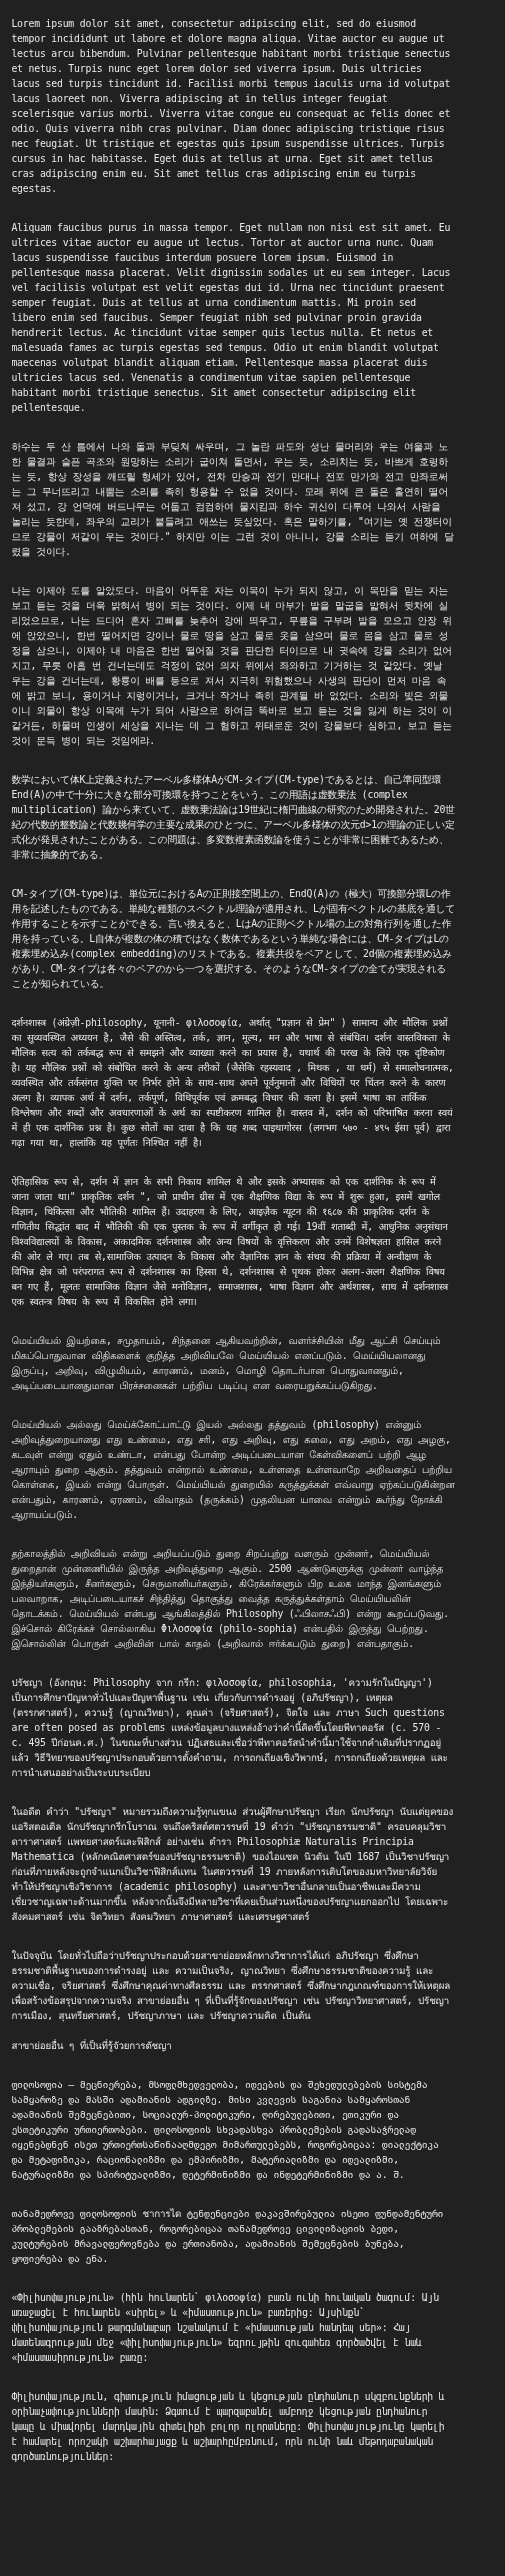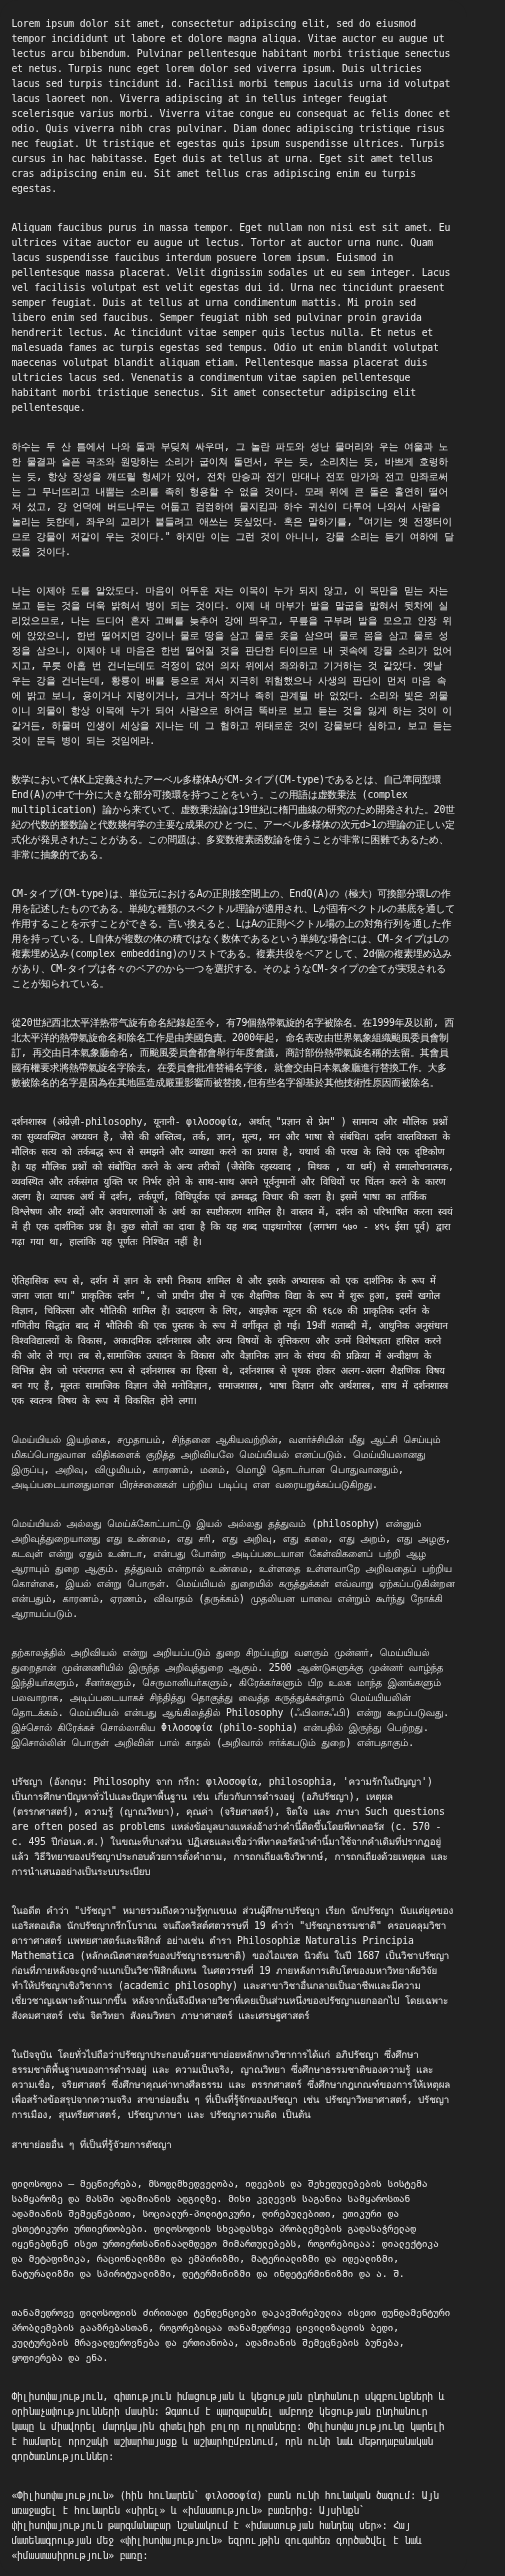--- a/index.html
+++ b/index.html
@@ -38,28 +38,27 @@
 </head>
 <body>
 
 <div class="page">
   <p class="para" lang="en">Lorem ipsum dolor sit amet, consectetur adipiscing elit, sed do eiusmod tempor incididunt ut labore et dolore magna aliqua. Vitae auctor eu augue ut lectus arcu bibendum. Pulvinar pellentesque habitant morbi tristique senectus et netus. Turpis nunc eget lorem dolor sed viverra ipsum. Duis ultricies lacus sed turpis tincidunt id. Facilisi morbi tempus iaculis urna id volutpat lacus laoreet non. Viverra adipiscing at in tellus integer feugiat scelerisque varius morbi. Viverra vitae congue eu consequat ac felis donec et odio. Quis viverra nibh cras pulvinar. Diam donec adipiscing tristique risus nec feugiat. Ut tristique et egestas quis ipsum suspendisse ultrices. Turpis cursus in hac habitasse. Eget duis at tellus at urna. Eget sit amet tellus cras adipiscing enim eu. Sit amet tellus cras adipiscing enim eu turpis egestas.</p>
   <p class="para" lang="en">Aliquam faucibus purus in massa tempor. Eget nullam non nisi est sit amet. Eu ultrices vitae auctor eu augue ut lectus. Tortor at auctor urna nunc. Quam lacus suspendisse faucibus interdum posuere lorem ipsum. Euismod in pellentesque massa placerat. Velit dignissim sodales ut eu sem integer. Lacus vel facilisis volutpat est velit egestas dui id. Urna nec tincidunt praesent semper feugiat. Duis at tellus at urna condimentum mattis. Mi proin sed libero enim sed faucibus. Semper feugiat nibh sed pulvinar proin gravida hendrerit lectus. Ac tincidunt vitae semper quis lectus nulla. Et netus et malesuada fames ac turpis egestas sed tempus. Odio ut enim blandit volutpat maecenas volutpat blandit aliquam etiam. Pellentesque massa placerat duis ultricies lacus sed. Venenatis a condimentum vitae sapien pellentesque habitant morbi tristique senectus. Sit amet consectetur adipiscing elit pellentesque.</p>
   <p class="para" lang="ko">하수는 두 산 틈에서 나와 돌과 부딪쳐 싸우며, 그 놀란 파도와 성난 물머리와 우는 여울과 노한 물결과 슬픈 곡조와 원망하는 소리가 굽이쳐 돌면서, 우는 듯, 소리치는 듯, 바쁘게 호령하는 듯, 항상 장성을 깨뜨릴 형세가 있어, 전차 만승과 전기 만대나 전포 만가와 전고 만좌로써는 그 무너뜨리고 내뿜는 소리를 족히 형용할 수 없을 것이다. 모래 위에 큰 돌은 홀연히 떨어져 섰고, 강 언덕에 버드나무는 어둡고 컴컴하여 물지킴과 하수 귀신이 다투어 나와서 사람을 놀리는 듯한데, 좌우의 교리가 붙들려고 애쓰는 듯싶었다. 혹은 말하기를, "여기는 옛 전쟁터이므로 강물이 저같이 우는 것이다." 하지만 이는 그런 것이 아니니, 강물 소리는 듣기 여하에 달렸을 것이다.</p>
   <p class="para" lang="ko">나는 이제야 도를 알았도다. 마음이 어두운 자는 이목이 누가 되지 않고, 이 목만을 믿는 자는 보고 듣는 것을 더욱 밝혀서 병이 되는 것이다. 이제 내 마부가 발을 말굽을 밟혀서 뒷차에 실리었으므로, 나는 드디어 혼자 고삐를 늦추어 강에 띄우고, 무릎을 구부려 발을 모으고 안장 위에 앉았으니, 한번 떨어지면 강이나 물로 땅을 삼고 물로 옷을 삼으며 물로 몸을 삼고 물로 성정을 삼으니, 이제야 내 마음은 한번 떨어질 것을 판단한 터이므로 내 귓속에 강물 소리가 없어지고, 무릇 아홉 번 건너는데도 걱정이 없어 의자 위에서 좌와하고 기거하는 것 같았다. 옛날 우는 강을 건너는데, 황룡이 배를 등으로 져서 지극히 위험했으나 사생의 판단이 먼저 마음 속에 밝고 보니, 용이거나 지렁이거나, 크거나 작거나 족히 관계될 바 없었다. 소리와 빛은 외물이니 외물이 항상 이목에 누가 되어 사람으로 하여금 똑바로 보고 듣는 것을 잃게 하는 것이 이 같거든, 하물며 인생이 세상을 지나는 데 그 험하고 위태로운 것이 강물보다 심하고, 보고 듣는 것이 문득 병이 되는 것임에랴.</p>
   <p class="para" lang="ja">数学において体K上定義されたアーベル多様体AがCM-タイプ(CM-type)であるとは、自己準同型環 End(A)の中で十分に大きな部分可換環を持つことをいう。この用語は虚数乗法 (complex multiplication) 論から来ていて、虚数乗法論は19世紀に楕円曲線の研究のため開発された。20世紀の代数的整数論と代数幾何学の主要な成果のひとつに、アーベル多様体の次元d&gt;1の理論の正しい定式化が発見されたことがある。この問題は、多変数複素函数論を使うことが非常に困難であるため、非常に抽象的である。</p>
   <p class="para" lang="ja">CM-タイプ(CM-type)は、単位元におけるAの正則接空間上の、EndQ(A)の（極大）可換部分環Lの作用を記述したものである。単純な種類のスペクトル理論が適用され、Lが固有ベクトルの基底を通して作用することを示すことができる。言い換えると、LはAの正則ベクトル場の上の対角行列を通した作用を持っている。L自体が複数の体の積ではなく数体であるという単純な場合には、CM-タイプはLの複素埋め込み(complex embedding)のリストである。複素共役をペアとして、2d個の複素埋め込みがあり、CM-タイプは各々のペアのから一つを選択する。そのようなCM-タイプの全てが実現されることが知られている。</p>
-  <p class="para" lang="zh">從20世紀西北太平洋热带气旋有命名紀錄起至今, 有79個熱帶氣旋的名字被除名。在1999年及以前, 西北太平洋的熱帶氣旋命名和除名工作是由美國負責。2000年起, 命名表改由世界氣象組織颱風委員會制訂, 再交由日本氣象廳命名, 而颱風委員會都會舉行年度會議, 商討部份熱帶氣旋名稱的去留。其會員國有權要求將熱帶氣旋名字除去, 在委員會批准替補名字後, 就會交由日本氣象廳進行替換工作。大多數被除名的名字是因為在其地區造成嚴重影響而被替換,但有些名字卻基於其他技術性原因而被除名。</p>
   <p class="para" lang="hi">दर्शनशास्त्र (अंग्रेज़ी-philosophy, यूनानी- φιλοσοφία, अर्थात् "प्रज्ञान से प्रेम" ) सामान्य और मौलिक प्रश्नों का सुव्यवस्थित अध्ययन है, जैसे की अस्तित्व, तर्क, ज्ञान, मूल्य, मन और भाषा से संबंधित। दर्शन वास्तविकता के मौलिक सत्य को तर्कबद्ध रूप से समझने और व्याख्या करने का प्रयास है, यथार्थ की परख के लिये एक दृष्टिकोण है। यह मौलिक प्रश्नों को संबोधित करने के अन्य तरीकों (जैसेकि रहस्यवाद , मिथक , या धर्म) से समालोचनात्मक, व्यवस्थित और तर्कसंगत युक्ति पर निर्भर होने के साथ-साथ अपने पूर्वनुमानों और विधियों पर चिंतन करने के कारण अलग है। व्यापक अर्थ में दर्शन, तर्कपूर्ण, विधिपूर्वक एवं क्रमबद्ध विचार की कला है। इसमें भाषा का तार्किक विश्लेषण और शब्दों और अवधारणाओं के अर्थ का स्पष्टीकरण शामिल है। वास्तव में, दर्शन को परिभाषित करना स्वयं में ही एक दार्शनिक प्रश्न है। कुछ सोतों का दावा है कि यह शब्द पाइथागोरस (लगभग ५७० - ४९५ ईसा पूर्व) द्वारा गढ़ा गया था, हालांकि यह पूर्णतः निश्चित नहीं है।</p>
   <p class="para" lang="hi">ऐतिहासिक रूप से, दर्शन में ज्ञान के सभी निकाय शामिल थे और इसके अभ्यासक को एक दार्शनिक के रूप में जाना जाता था।" प्राकृतिक दर्शन ", जो प्राचीन ग्रीस में एक शैक्षणिक विद्या के रूप में शुरू हुआ, इसमें खगोल विज्ञान, चिकित्सा और भौतिकी शामिल हैं। उदाहरण के लिए, आइज़ैक न्यूटन की १६८७ की प्राकृतिक दर्शन के गणितीय सिद्धांत बाद में भौतिकी की एक पुस्तक के रूप में वर्गीकृत हो गई। 19वीं शताब्दी में, आधुनिक अनुसंधान विश्वविद्यालयों के विकास, अकादमिक दर्शनशास्त्र और अन्य विषयों के वृत्तिकरण और उनमें विशेषज्ञता हासिल करने की ओर ले गए। तब से,सामाजिक उत्पादन के विकास और वैज्ञानिक ज्ञान के संचय की प्रक्रिया में अन्वीक्षण के विभिन्न क्षेत्र जो परंपरागत रूप से दर्शनशास्त्र का हिस्सा थे, दर्शनशास्त्र से पृथक होकर अलग-अलग शैक्षणिक विषय बन गए हैं, मूलतः सामाजिक विज्ञान जैसे मनोविज्ञान, समाजशास्त्र, भाषा विज्ञान और अर्थशास्त्र, साथ में दर्शनशास्त्र एक स्वतन्त्र विषय के रूप में विकसित होने लगा।</p>
   <p class="para" lang="ta">மெய்யியல் இயற்கை, சமுதாயம், சிந்தனை ஆகியவற்றின், வளர்ச்சியின் மீது ஆட்சி செய்யும் மிகப்பொதுவான விதிகளைக் குறித்த அறிவியலே மெய்யியல் எனப்படும். மெய்யியலானது இருப்பு, அறிவு, விழுமியம், காரணம், மனம், மொழி தொடர்பான பொதுவானதும், அடிப்படையானதுமான பிரச்சனைகள் பற்றிய படிப்பு என வரையறுக்கப்படுகிறது.</p>
   <p class="para" lang="ta">மெய்யியல் அல்லது மெய்க்கோட்பாட்டு இயல் அல்லது தத்துவம் (philosophy) என்னும் அறிவுத்துறையானது எது உண்மை, எது சரி, எது அறிவு, எது கலை, எது அறம், எது அழகு, கடவுள் என்று ஏதும் உண்டா, என்பது போன்ற அடிப்படையான கேள்விகளைப் பற்றி ஆழ ஆராயும் துறை ஆகும். தத்துவம் என்றால் உண்மை, உள்ளதை உள்ளவாறே அறிவதைப் பற்றிய கொள்கை, இயல் என்று பொருள். மெய்யியல் துறையில் கருத்துக்கள் எவ்வாறு ஏற்கப்படுகின்றன என்பதும், காரணம், ஏரணம், விவாதம் (தருக்கம்) முதலியன யாவை என்றும் கூர்ந்து நோக்கி ஆராயப்படும்.</p>
   <p class="para" lang="ta">தற்காலத்தில் அறிவியல் என்று அறியப்படும் துறை சிறப்புற்று வளரும் முன்னர், மெய்யியல் துறைதான் முன்னணியில் இருந்த அறிவுத்துறை ஆகும். 2500 ஆண்டுகளுக்கு முன்னர் வாழ்ந்த இந்தியர்களும், சீனர்களும், செருமானியர்களும், கிரேக்கர்களும் பிற உலக மாந்த இனங்களும் பலவாறாக, அடிப்படையாகச் சிந்தித்து தொகுத்து வைத்த கருத்துக்கள்தாம் மெய்யியலின் தொடக்கம். மெய்யியல் என்பது ஆங்கிலத்தில் Philosophy (ஃபிலாசஃபி) என்று கூறப்படுவது. இச்சொல் கிரேக்கச் சொல்லாகிய Φιλοσοφία (philo-sophia) என்பதில் இருந்து பெற்றது. இசொல்லின் பொருள் அறிவின் பால் காதல் (அறிவால் ஈர்க்கபடும் துறை) என்பதாகும்.</p>
   <p class="para" lang="th">ปรัชญา (อังกฤษ: Philosophy จาก กรีก: φιλοσοφία, philosophia, 'ความรักในปัญญา') เป็นการศึกษาปัญหาทั่วไปและปัญหาพื้นฐาน เช่น เกี่ยวกับการดำรงอยู่ (อภิปรัชญา), เหตุผล (ตรรกศาสตร์), ความรู้ (ญาณวิทยา), คุณค่า (จริยศาสตร์), จิตใจ และ ภาษา Such questions are often posed as problems แหล่งข้อมูลบางแหล่งอ้างว่าคำนี้คิดขึ้นโดยพีทาคอรัส (c. 570 - c. 495 ปีก่อนค.ศ.) ในขณะที่บางส่วน ปฏิเสธและเชื่อว่าพีทาคอรัสนำคำนี้มาใช้จากคำเดิมที่ปรากฏอยู่แล้ว วิธีวิทยาของปรัชญาประกอบด้วยการตั้งคำถาม, การถกเถียงเชิงวิพากษ์, การถกเถียงด้วยเหตุผล และการนำเสนออย่างเป็นระบบระเบียบ</p>
   <p class="para" lang="th">ในอดีต คำว่า "ปรัชญา" หมายรวมถึงความรู้ทุกแขนง ส่วนผู้ศึกษาปรัชญา เรียก นักปรัชญา นับแต่ยุคของแอริสตอเติล นักปรัชญากรีกโบราณ จนถึงคริสต์ศตวรรษที่ 19 คำว่า "ปรัชญาธรรมชาติ" ครอบคลุมวิชาดาราศาสตร์ แพทยศาสตร์และฟิสิกส์ อย่างเช่น ตำรา Philosophiæ Naturalis Principia Mathematica (หลักคณิตศาสตร์ของปรัชญาธรรมชาติ) ของไอแซค นิวตัน ในปี 1687 เป็นวิชาปรัชญาก่อนที่ภายหลังจะถูกจำแนกเป็นวิชาฟิสิกส์แทน ในศตวรรษที่ 19 ภายหลังการเติบโตของมหาวิทยาลัยวิจัยทำให้ปรัชญาเชิงวิชาการ (academic philosophy) และสาขาวิชาอื่นกลายเป็นอาชีพและมีความเชี่ยวชาญเฉพาะด้านมากขึ้น หลังจากนั้นจึงมีหลายวิชาที่เคยเป็นส่วนหนึ่งของปรัชญาแยกออกไป โดยเฉพาะสังคมศาสตร์ เช่น จิตวิทยา สังคมวิทยา ภาษาศาสตร์ และเศรษฐศาสตร์</p>
   <p class="para tight" lang="th">ในปัจจุบัน โดยทั่วไปถือว่าปรัชญาประกอบด้วยสาขาย่อยหลักทางวิชาการได้แก่ อภิปรัชญา ซึ่งศึกษาธรรมชาติพื้นฐานของการดำรงอยู่ และ ความเป็นจริง, ญาณวิทยา ซึ่งศึกษาธรรมชาติของความรู้ และ ความเชื่อ, จริยศาสตร์ ซึ่งศึกษาคุณค่าทางศีลธรรม และ ตรรกศาสตร์ ซึ่งศึกษากฎเกณฑ์ของการให้เหตุผลเพื่อสร้างข้อสรุปจากความจริง สาขาย่อยอื่น ๆ ที่เป็นที่รู้จักของปรัชญา เช่น ปรัชญาวิทยาศาสตร์, ปรัชญาการเมือง, สุนทรียศาสตร์, ปรัชญาภาษา และ ปรัชญาความคิด เป็นต้น</p>
   <p class="para" lang="th">สาขาย่อยอื่น ๆ ที่เป็นที่รู้จัวยการตัชญา</p>
   <p class="para" lang="ka">ფილოსოფია — მეცნიერება, მსოფლმხედველობა, იდეების და შეხედულებების სისტემა სამყაროზე და მასში ადამიანის ადგილზე. მისი კვლევის საგანია სამყაროსთან ადამიანის შემეცნებითი, სოციალურ-პოლიტიკური, ღირებულებითი, ეთიკური და ესთეტიკური ურთიერთობები. ფილოსოფიის სხვადასხვა პრობლემების გადასაჭრელად იყენებდნენ ისეთ ურთიერთსაწინააღმდეგო მიმართულებებს, როგორებიცაა: დიალექტიკა და მეტაფიზიკა, რაციონალიზმი და ემპირიზმი, მატერიალიზმი და იდეალიზმი, ნატურალიზმი და სპირიტუალიზმი, დეტერმინიზმი და ინდეტერმინიზმი და ა. შ.</p>
-  <p class="para" lang="ka">თანამედროვე ფილოსოფიის ძირითადი ტენდენციები დაკავშირებულია ისეთი ფუნდამენტური პრობლემების გააზრებასთან, როგორებიცაა თანამედროვე ცივილიზაციის ბედი, კულტურების მრავალფეროვნება და ერთიანობა, ადამიანის შემეცნების ბუნება, ყოფიერება და ენა.</p>
+  <p class="para" lang="ka">თანამედროვე ფილოსოფიის ชาการได ტენდენციები დაკავშირებულია ისეთი ფუნდამენტური პრობლემების გააზრებასთან, როგორებიცაა თანამედროვე ცივილიზაციის ბედი, კულტურების მრავალფეროვნება და ერთიანობა, ადამიანის შემეცნების ბუნება, ყოფიერება და ენა.</p>
+  <p class="para" lang="hy">«Փիլիսոփայություն» (հին հունարեն` φιλοσοφία) բառն ունի հունական ծագում: Այն առաջացել է հունարեն «սիրել» և «իմաստություն» բառերից: Այսինքն` փիլիսոփայություն թարգմանաբար նշանակում է «իմաստության հանդեպ սեր»: Հայ մատենագրության մեջ «փիլիսոփայություն» եզրույթին զուգահեռ գործածվել է նաև «իմաստասիրություն» բառը:</p>
   <p class="para" lang="hy">Փիլիսոփայություն, գիտություն իմացության և կեցության ընդհանուր սկզբունքների և օրինաչափությունների մասին: Ձգտում է պարզաբանել ամբողջ կեցության ընդհանուր կապը և միավորել մարդկային գիտելիքի բոլոր ոլորտները: Փիլիսոփայությունը կարելի է համարել որոշակի աշխարհայացք և աշխարհըմբռնում, որն ունի նաև մեթոդաբանական գործառնություններ:</p>
-  <p class="para" lang="hy">«Փիլիսոփայություն» (հին հունարեն` φιλοσοφία) բառն ունի հունական ծագում: Այն առաջացել է հունարեն «սիրել» և «իմաստություն» բառերից: Այսինքն` փիլիսոփայություն թարգմանաբար նշանակում է «իմաստության հանդեպ սեր»: Հայ մատենագրության մեջ «փիլիսոփայություն» եզրույթին զուգահեռ գործածվել է նաև «իմաստասիրություն» բառը:</p>
 </div>
 
 
 </body></html>

